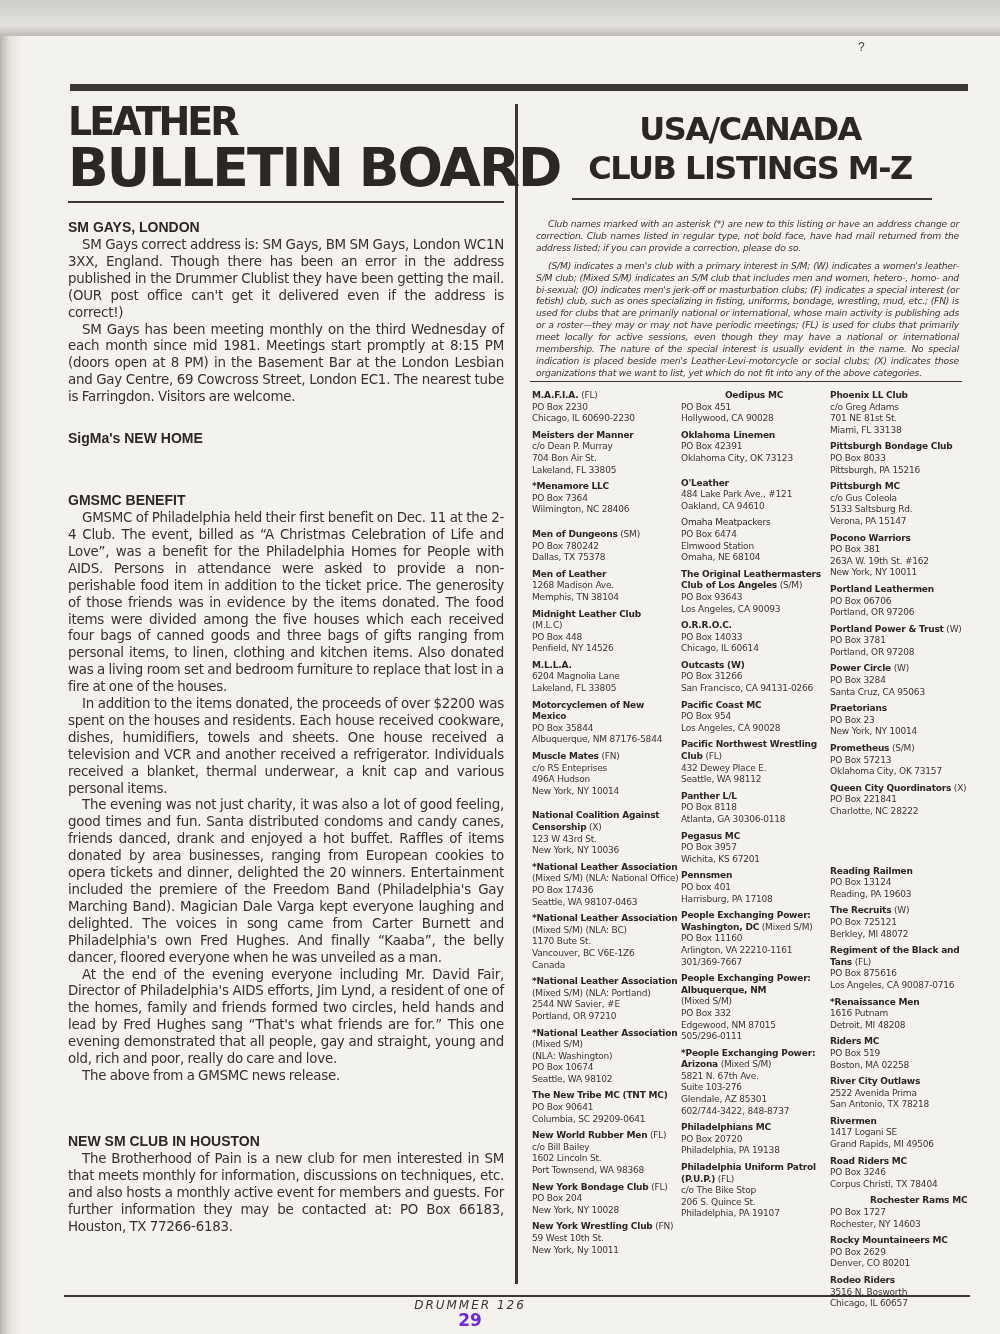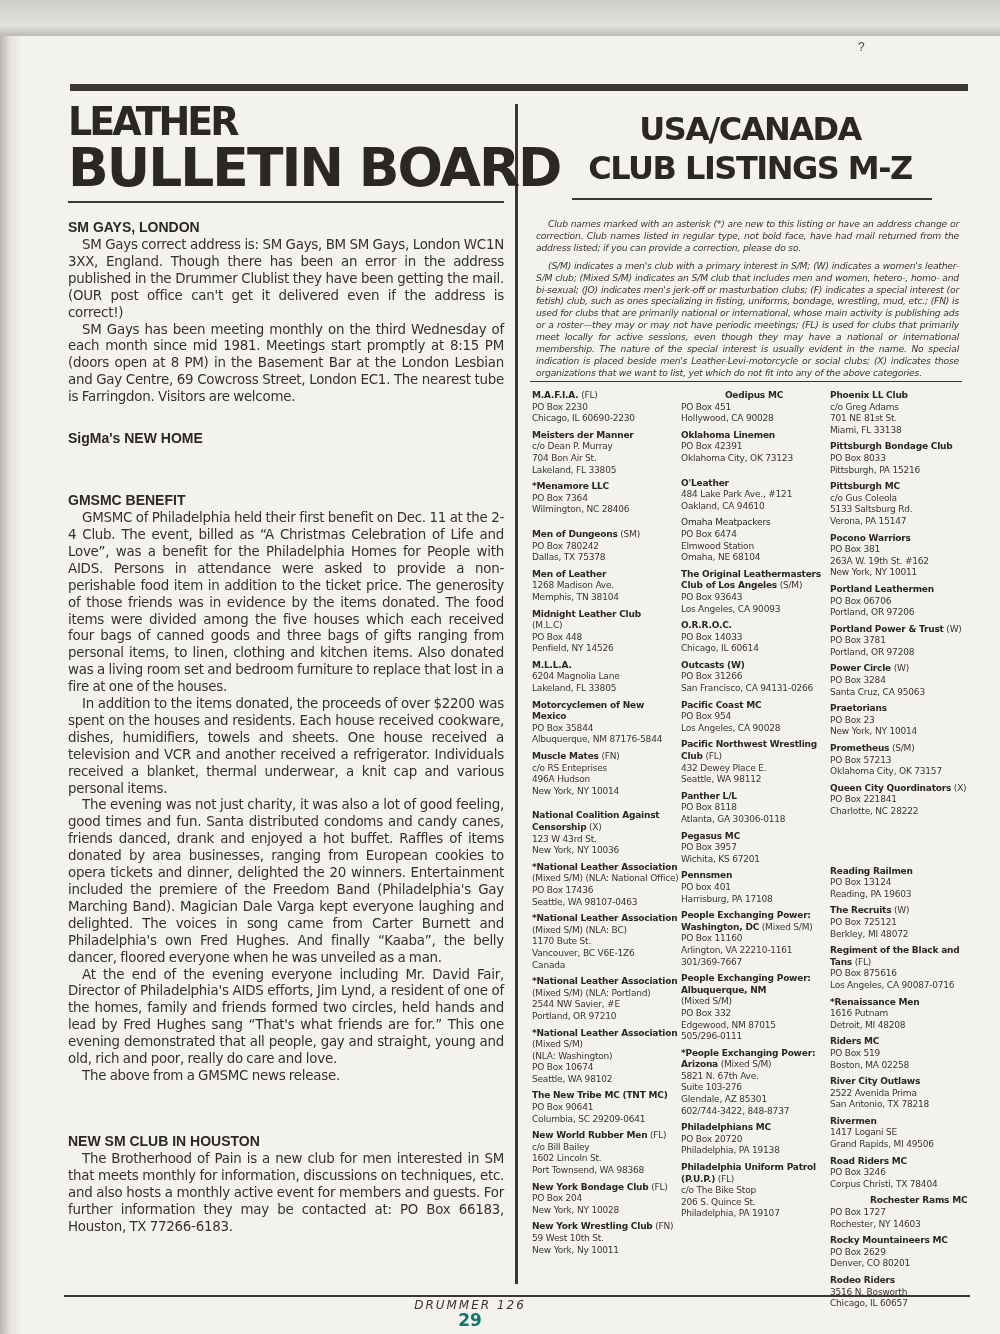--- a/index.html
+++ b/index.html
@@ -76,21 +76,21 @@
   .entry.unbold .name { font-weight: normal; }
   .sp { height: 8px; }
 
   .footer { position: absolute; left: 0; top: 1299px; width: 920px; text-align: center; margin-left: 10px; }
   .footer .mag {
     font-family: "DejaVu Sans", sans-serif; font-style: italic; font-size: 12px;
     letter-spacing: 2px; color: #3a3532; line-height: 13px;
   }
   .footer .pno {
     font-family: "DejaVu Sans", sans-serif; font-weight: bold; font-size: 17px;
-    color: #0f766e; line-height: 17px;
+    color: #6d28d9; line-height: 17px;
   }
 </style>
 </head>
 <body>
 
 <div class="page">
   <div class="topshade"></div>
   <div class="leftshade"></div>
   <div class="mark">?</div>
   <div class="toprule"></div>

